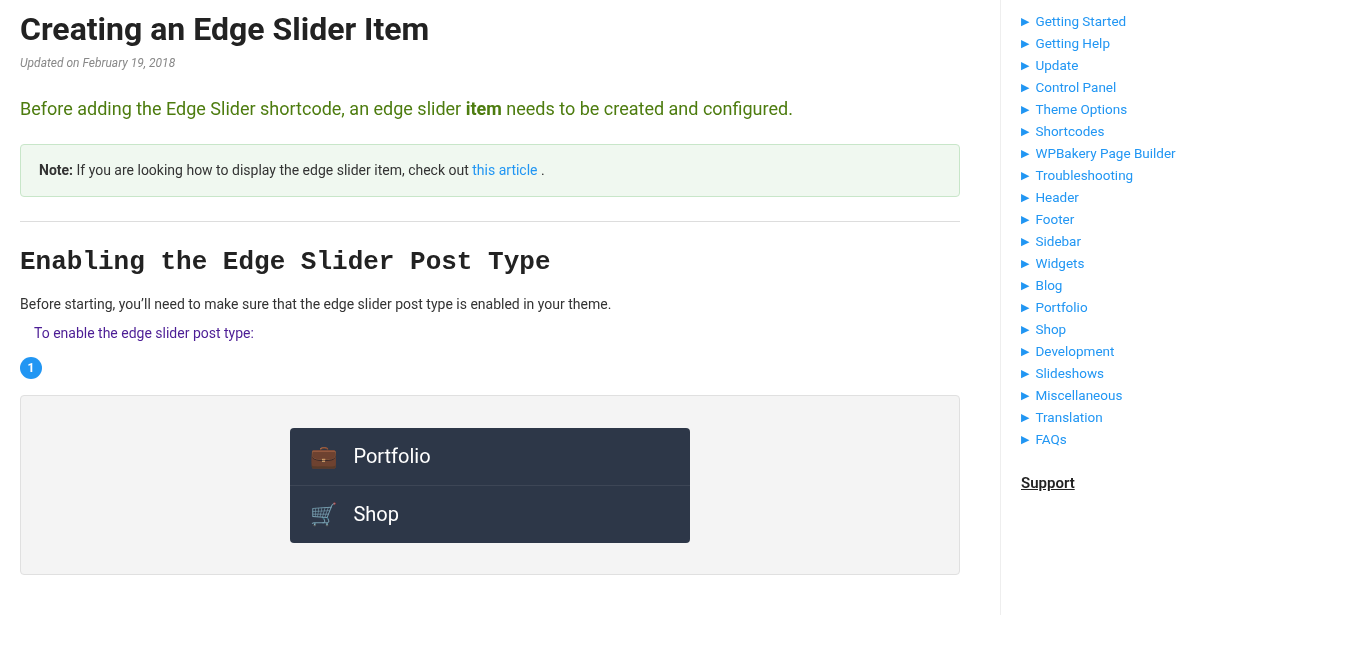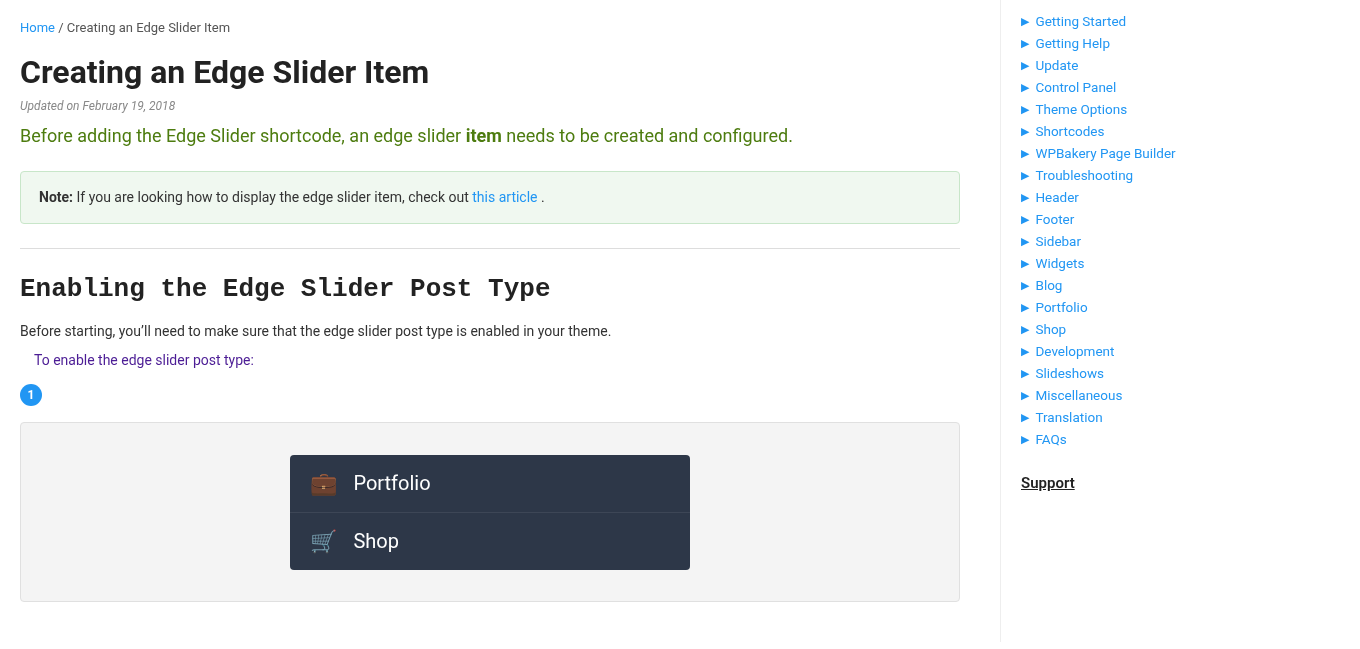--- a/index.html
+++ b/index.html
@@ -42,21 +42,21 @@
     h1.page-title {
       font-size: 32px;
       font-weight: 700;
       color: #222;
       margin-bottom: 8px;
       line-height: 1.2;
     }
     .updated-date {
       font-size: 12px;
       color: #888;
-      margin-bottom: 9px;
+      margin-bottom: 25px;
       font-style: italic;
     }
     .intro-text {
       font-size: 18px;
       color: #4d7c0f;
       margin-bottom: 20px;
       line-height: 1.6;
     }
     .intro-text strong {
       font-weight: 700;
@@ -199,25 +199,20 @@
       margin-top: 8px;
       text-decoration: underline;
     }
   </style>
 </head>
 <body>
 
 <div class="page-wrapper">
   <div class="main-content">
 
-    <div class="breadcrumb">
-      <a>Home</a>
-      <span>/</span>
-      <span>Creating an Edge Slider Item</span>
-    </div>
 
     <h1 class="page-title">Creating an Edge Slider Item</h1>
 
     <div class="updated-date">Updated on February 19, 2018</div>
 
     <p class="intro-text">
       <span>Before adding the Edge Slider shortcode, an edge slider </span><strong>item</strong><span> needs to be created and configured.</span>
     </p>
 
     <div class="note-box">

